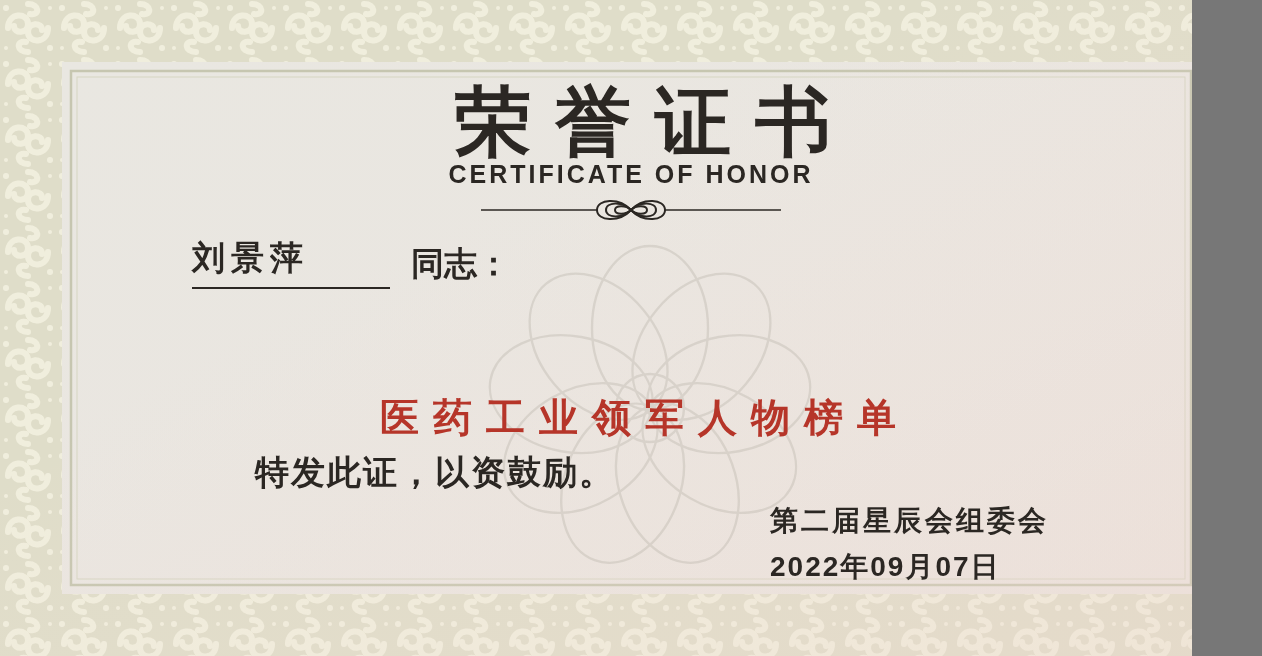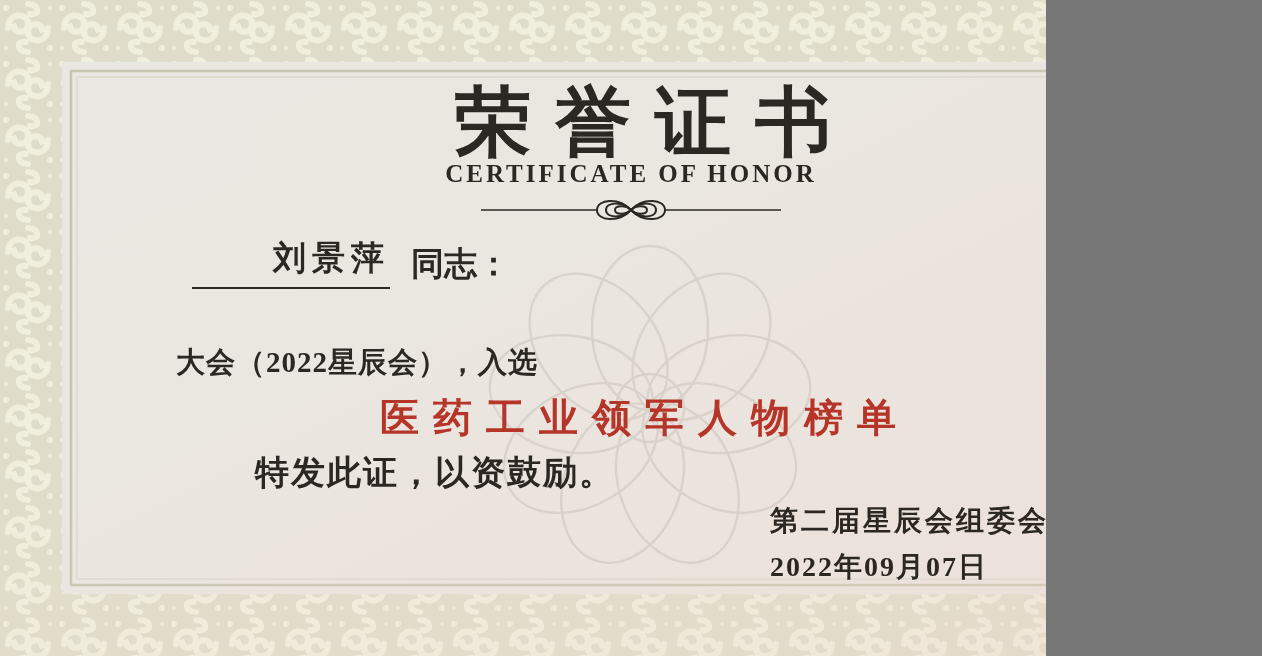--- a/index.html
+++ b/index.html
@@ -1,32 +1,32 @@
 <!DOCTYPE html>
 <html><head>
 <meta charset="utf-8">
 <style>
   html,body{margin:0;padding:0;background:#777;}
   .page{
-    position:relative;width:1046px;height:656px;overflow:hidden;
-    font-family:Liberation Serif, serif;
+    position:relative;width:1192px;height:656px;overflow:hidden;
+    font-family:Liberation Sans, sans-serif;
     color:#2b2723;
   }
   .frame-svg{position:absolute;left:0;top:0;}
   .watermark{position:absolute;left:448px;top:232px;pointer-events:none;}
   .abs{position:absolute;white-space:nowrap;}
   .center{left:0;width:1262px;text-align:center;}
 
   .title{top:72px;font-size:76px;font-weight:900;letter-spacing:24px;padding-left:24px;}
   .subtitle{top:160px;font-size:25px;font-weight:700;letter-spacing:3px;}
   .divider{position:absolute;top:194px;left:481px;}
 
   .name-row{top:236px;left:192px;display:flex;align-items:flex-end;}
   .name{
-    display:inline-block;width:198px;text-align:right;
+    display:inline-block;width:198px;text-align:left;
     font-size:33px;font-weight:700;letter-spacing:6px;
     border-bottom:2px solid #2b2723;padding-bottom:6px;
   }
   .salutation{font-size:33px;font-weight:700;margin-left:21px;padding-bottom:2px;}
 
   .body1{top:297px;left:238px;font-size:29px;font-weight:700;letter-spacing:1px;}
   .body2{top:343px;left:176px;font-size:29px;font-weight:700;letter-spacing:1px;}
 
   .award{
     top:391px;font-size:39px;font-weight:700;letter-spacing:14px;padding-left:14px;
@@ -122,21 +122,20 @@
         <path d="M150 16 C145 11 134 11 134 16 C134 21 145 21 150 16 C155 11 166 11 166 16 C166 21 155 21 150 16 Z"></path>
       </g>
     </g>
   </svg>
 
   <div class="abs name-row">
     <span class="name">刘景萍</span>
     <span class="salutation">同志：</span>
   </div>
 
-  <div class="abs body2">大会（2022星辰会），入选</div>
 
   <div class="abs center award">医药工业领军人物榜单</div>
 
   <div class="abs closing">特发此证，以资鼓励。</div>
 
   <div class="abs issuer-box issuer">第二届星辰会组委会</div>
   <div class="abs issuer-box date">2022年09月07日</div>
 
 </div>
 

